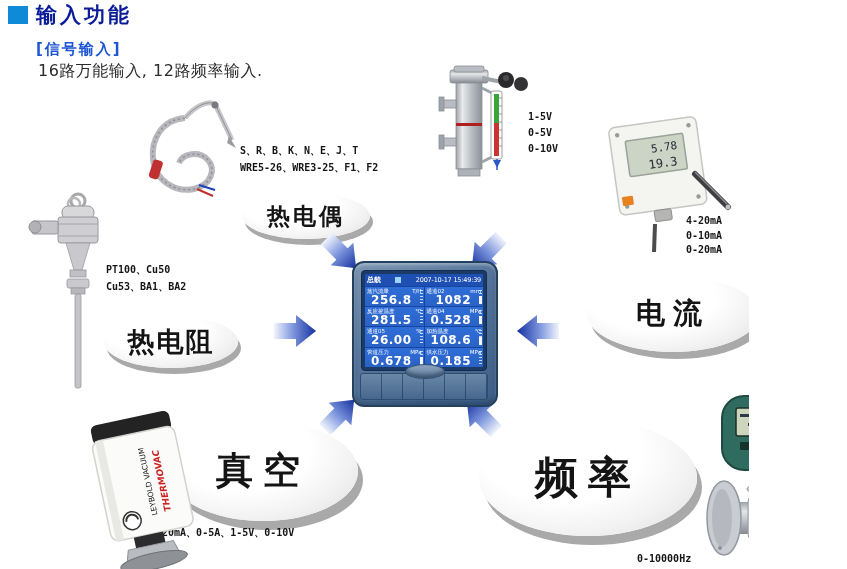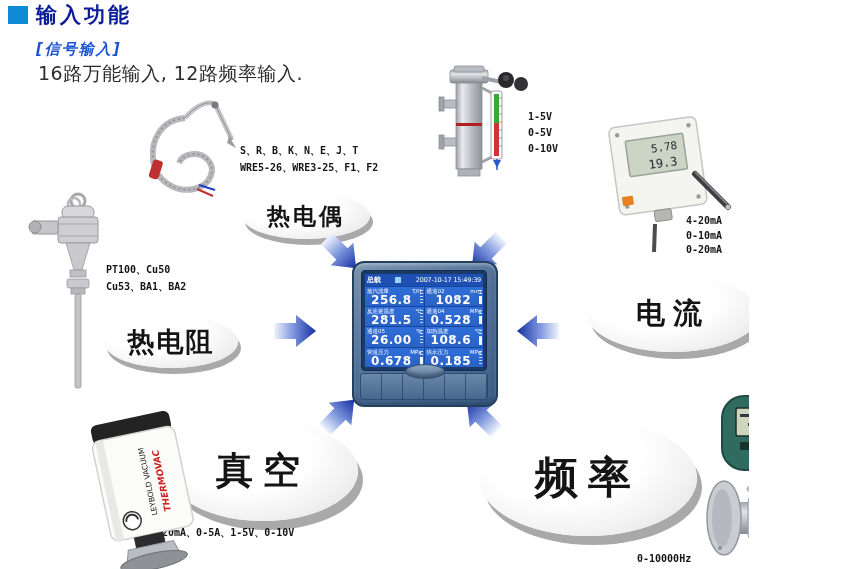--- a/index.html
+++ b/index.html
@@ -3,22 +3,22 @@
 <meta charset="utf-8">
 <style>
   html,body { margin:0; padding:0; background:#fff; }
   .canvas { position:relative; width:749px; height:569px; background:#ffffff;
             font-family:"DejaVu Sans","Liberation Sans",sans-serif; overflow:hidden; }
   .abs { position:absolute; }
 
   
   .hdr-square { left:8px; top:6px; width:20px; height:18px; background:#0e8ad6; }
   .hdr-title  { left:36px; top:1px; font-size:21px; font-weight:bold; color:#0a1c96; letter-spacing:3px; }
-  .hdr-sub    { left:36px; top:40px; font-size:15px; font-weight:bold; color:#1c55d4; letter-spacing:2px;font-style:italic; }
-  .hdr-desc   { left:38px; top:61px; font-size:19px; color:#2b2b2b; letter-spacing:0.5px; }
+  .hdr-sub    { left:36px; top:40px; font-size:15px; font-weight:bold; color:#1c55d4; letter-spacing:2px; }
+  .hdr-desc   { left:38px; top:61px; font-size:16px; color:#2b2b2b; letter-spacing:0.5px; }
 
   
   .spec { font-family:"DejaVu Sans Mono","Liberation Mono",monospace; font-size:10px;
           font-weight:bold; color:#151515; line-height:17px; white-space:nowrap; }
   .spec-tc   { left:240px; top:142px; }
   .spec-volt { left:528px; top:109px; line-height:16px; }
   .spec-cur  { left:686px; top:214px; line-height:14.5px; }
   .spec-rtd  { left:106px; top:261px; }
   .spec-vac  { left:150px; top:524px; }
   .spec-freq { left:637px; top:550px; }

